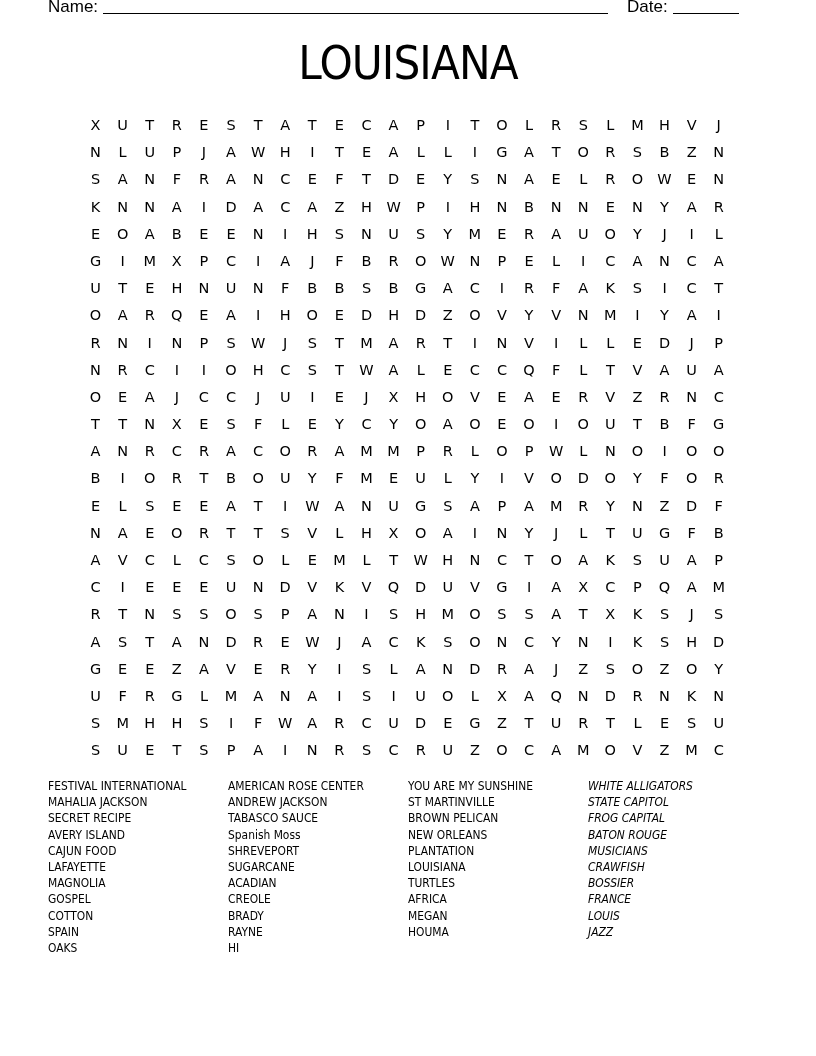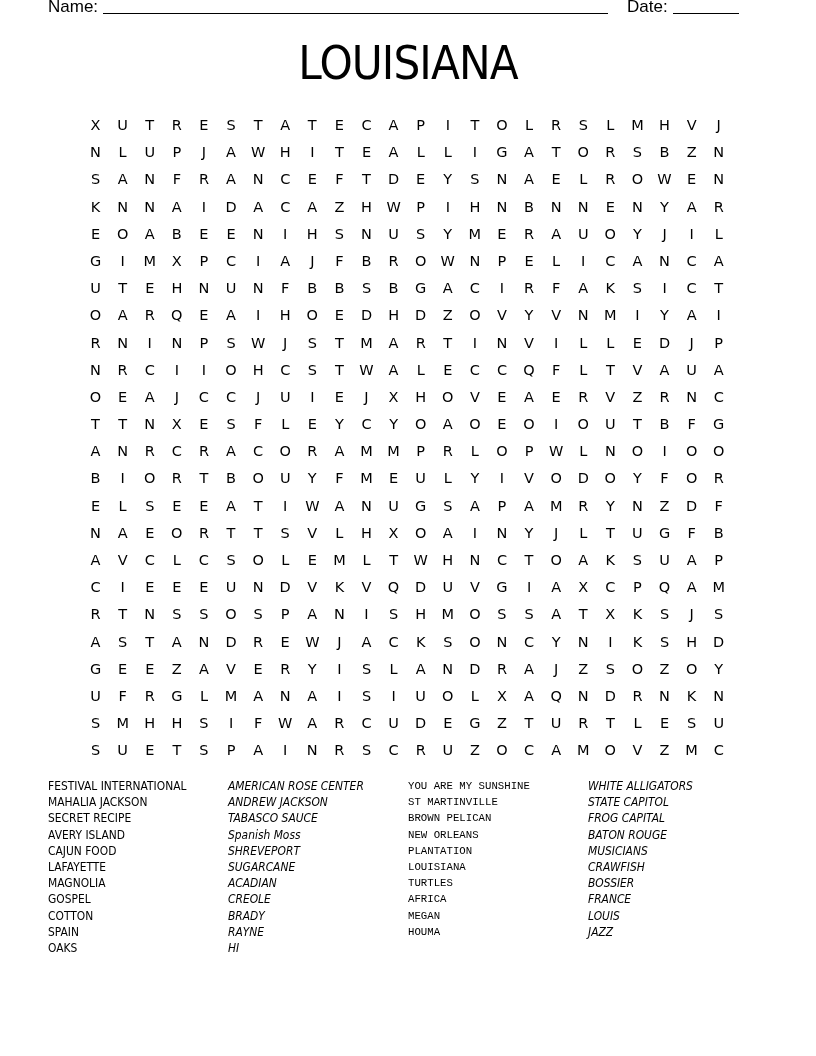--- a/index.html
+++ b/index.html
@@ -676,34 +676,34 @@
       <div class="word">SECRET RECIPE</div>
       <div class="word">AVERY ISLAND</div>
       <div class="word">CAJUN FOOD</div>
       <div class="word">LAFAYETTE</div>
       <div class="word">MAGNOLIA</div>
       <div class="word">GOSPEL</div>
       <div class="word">COTTON</div>
       <div class="word">SPAIN</div>
       <div class="word">OAKS</div>
     </div>
-    <div class="wcol" style="left: 180px; font-style: italic;">
+    <div class="wcol" style="left: 180px;">
       <div class="word">AMERICAN ROSE CENTER</div>
       <div class="word">ANDREW JACKSON</div>
       <div class="word">TABASCO SAUCE</div>
       <div class="word">Spanish Moss</div>
       <div class="word">SHREVEPORT</div>
       <div class="word">SUGARCANE</div>
       <div class="word">ACADIAN</div>
       <div class="word">CREOLE</div>
       <div class="word">BRADY</div>
       <div class="word">RAYNE</div>
       <div class="word">HI</div>
     </div>
-    <div class="wcol" style="left: 360px; font-family: Liberation Mono, monospace;">
+    <div class="wcol" style="left: 360px;">
       <div class="word">YOU ARE MY SUNSHINE</div>
       <div class="word">ST MARTINVILLE</div>
       <div class="word">BROWN PELICAN</div>
       <div class="word">NEW ORLEANS</div>
       <div class="word">PLANTATION</div>
       <div class="word">LOUISIANA</div>
       <div class="word">TURTLES</div>
       <div class="word">AFRICA</div>
       <div class="word">MEGAN</div>
       <div class="word">HOUMA</div>

